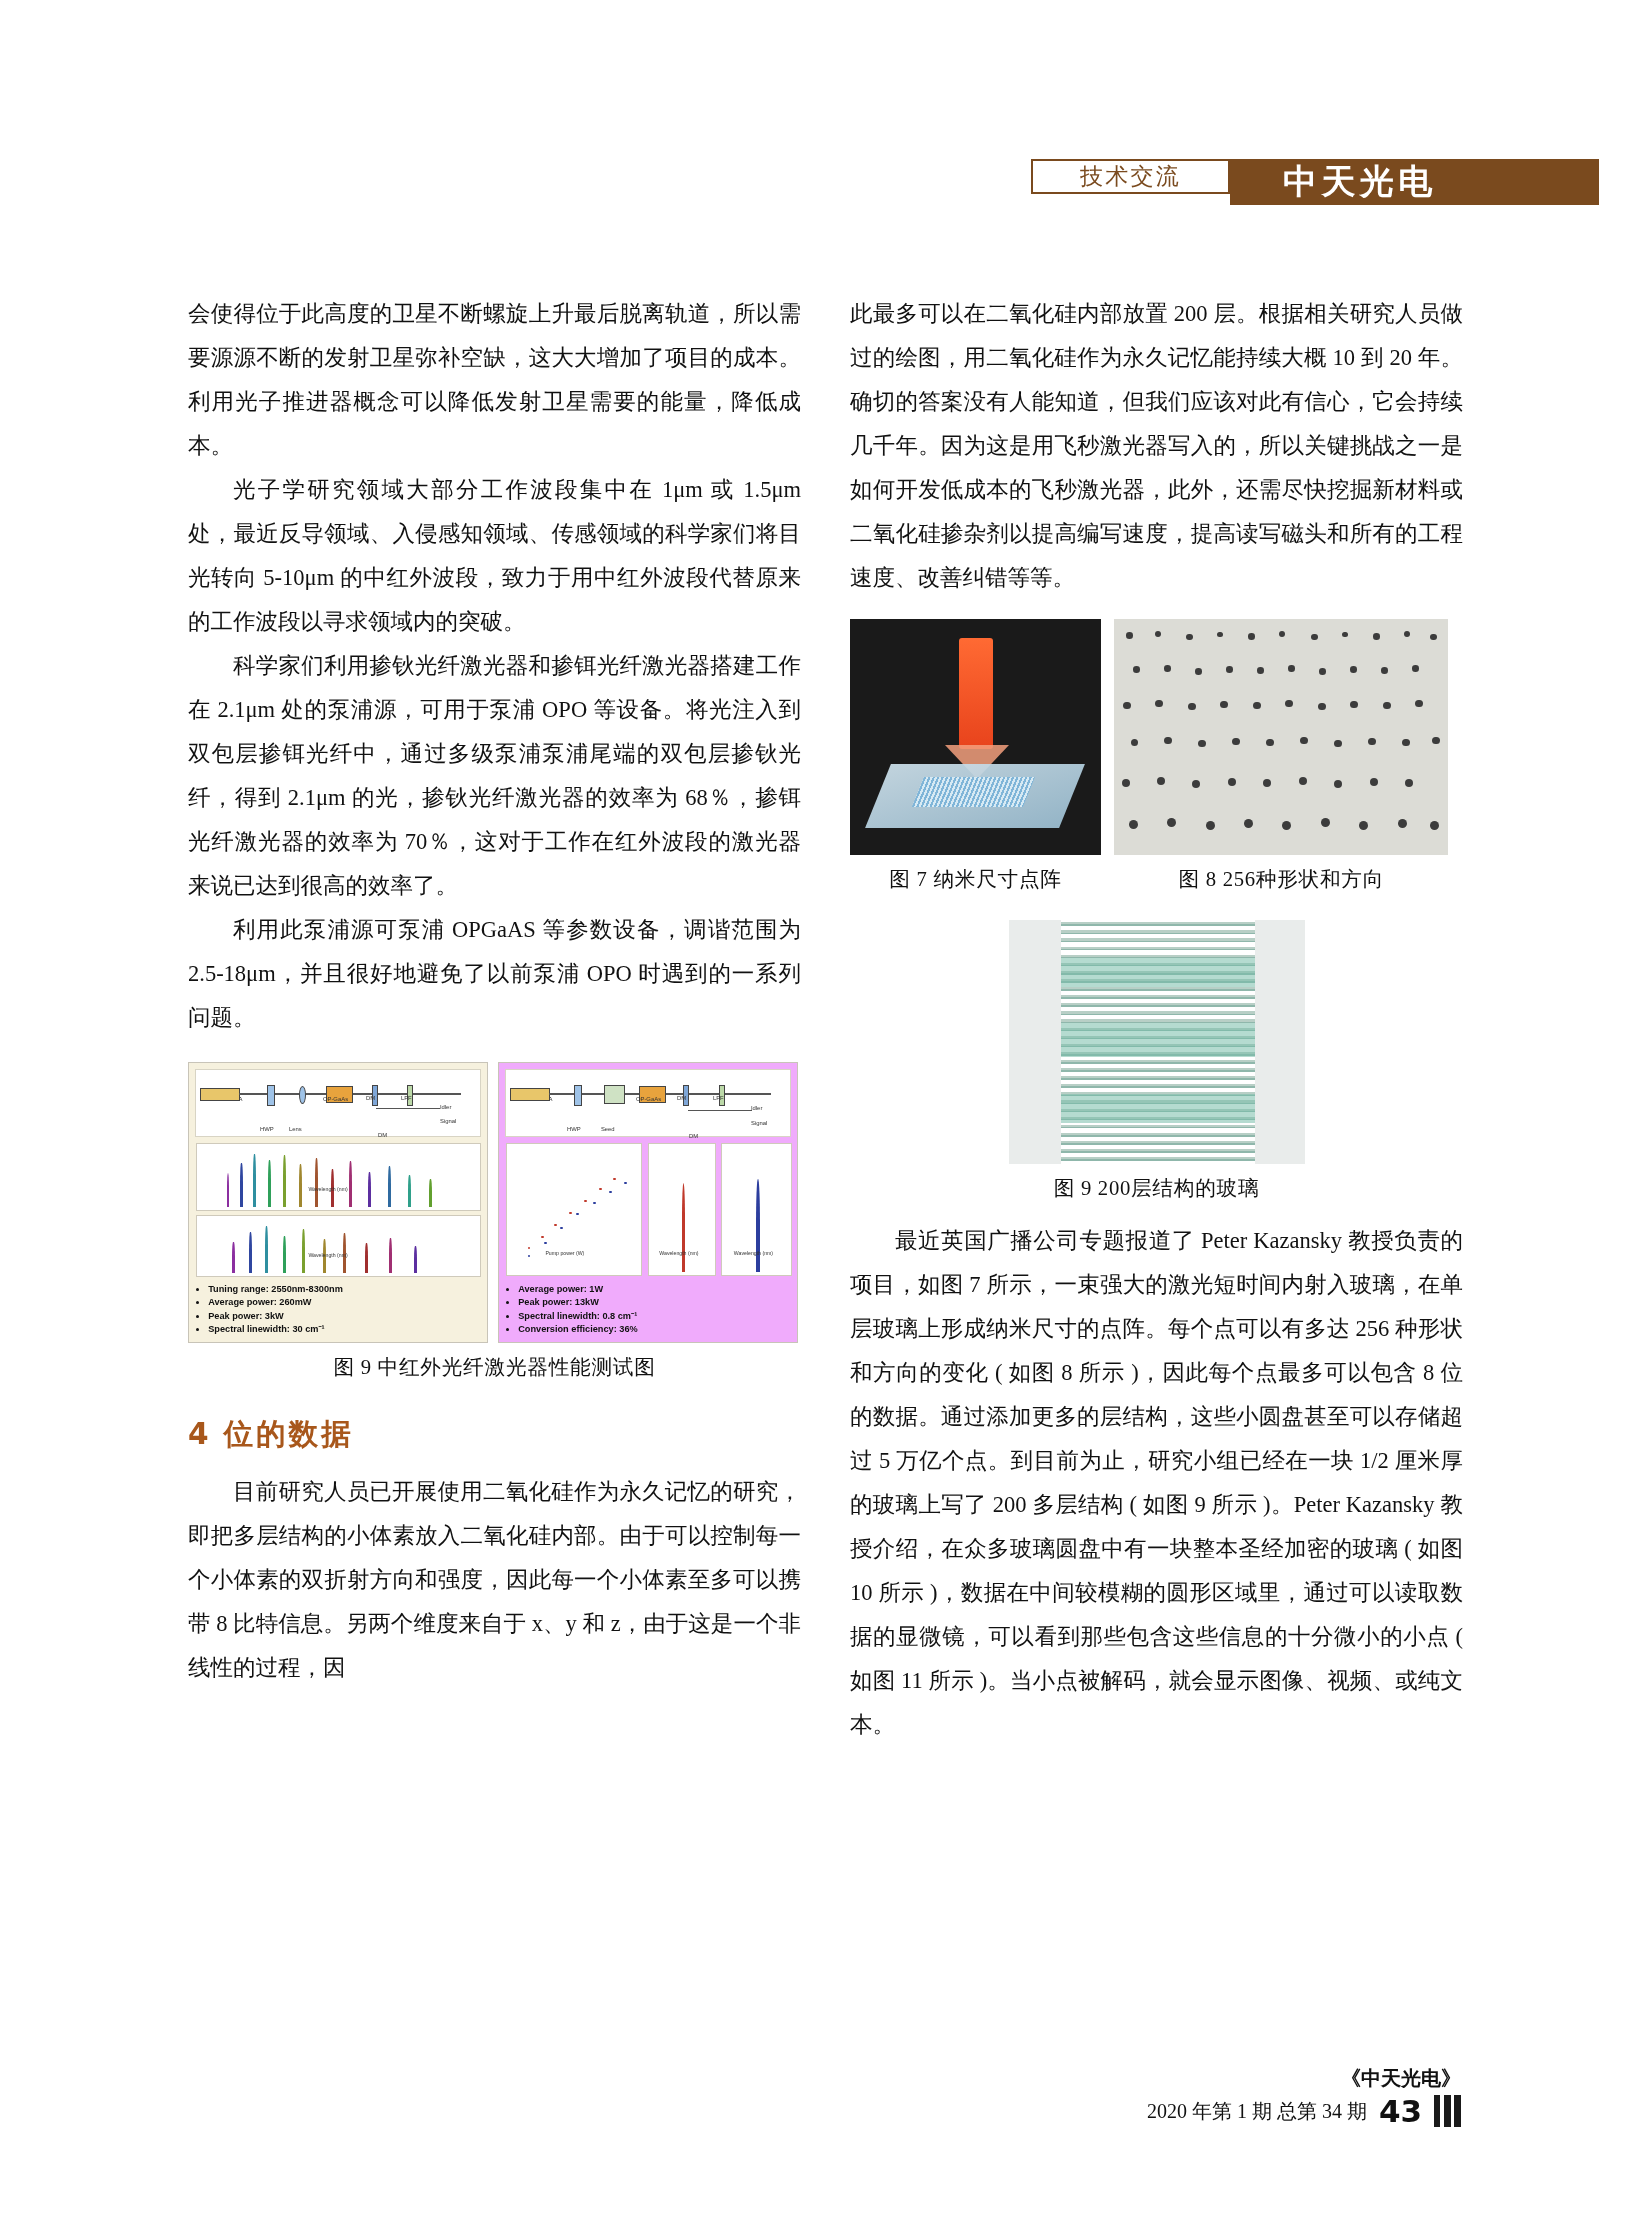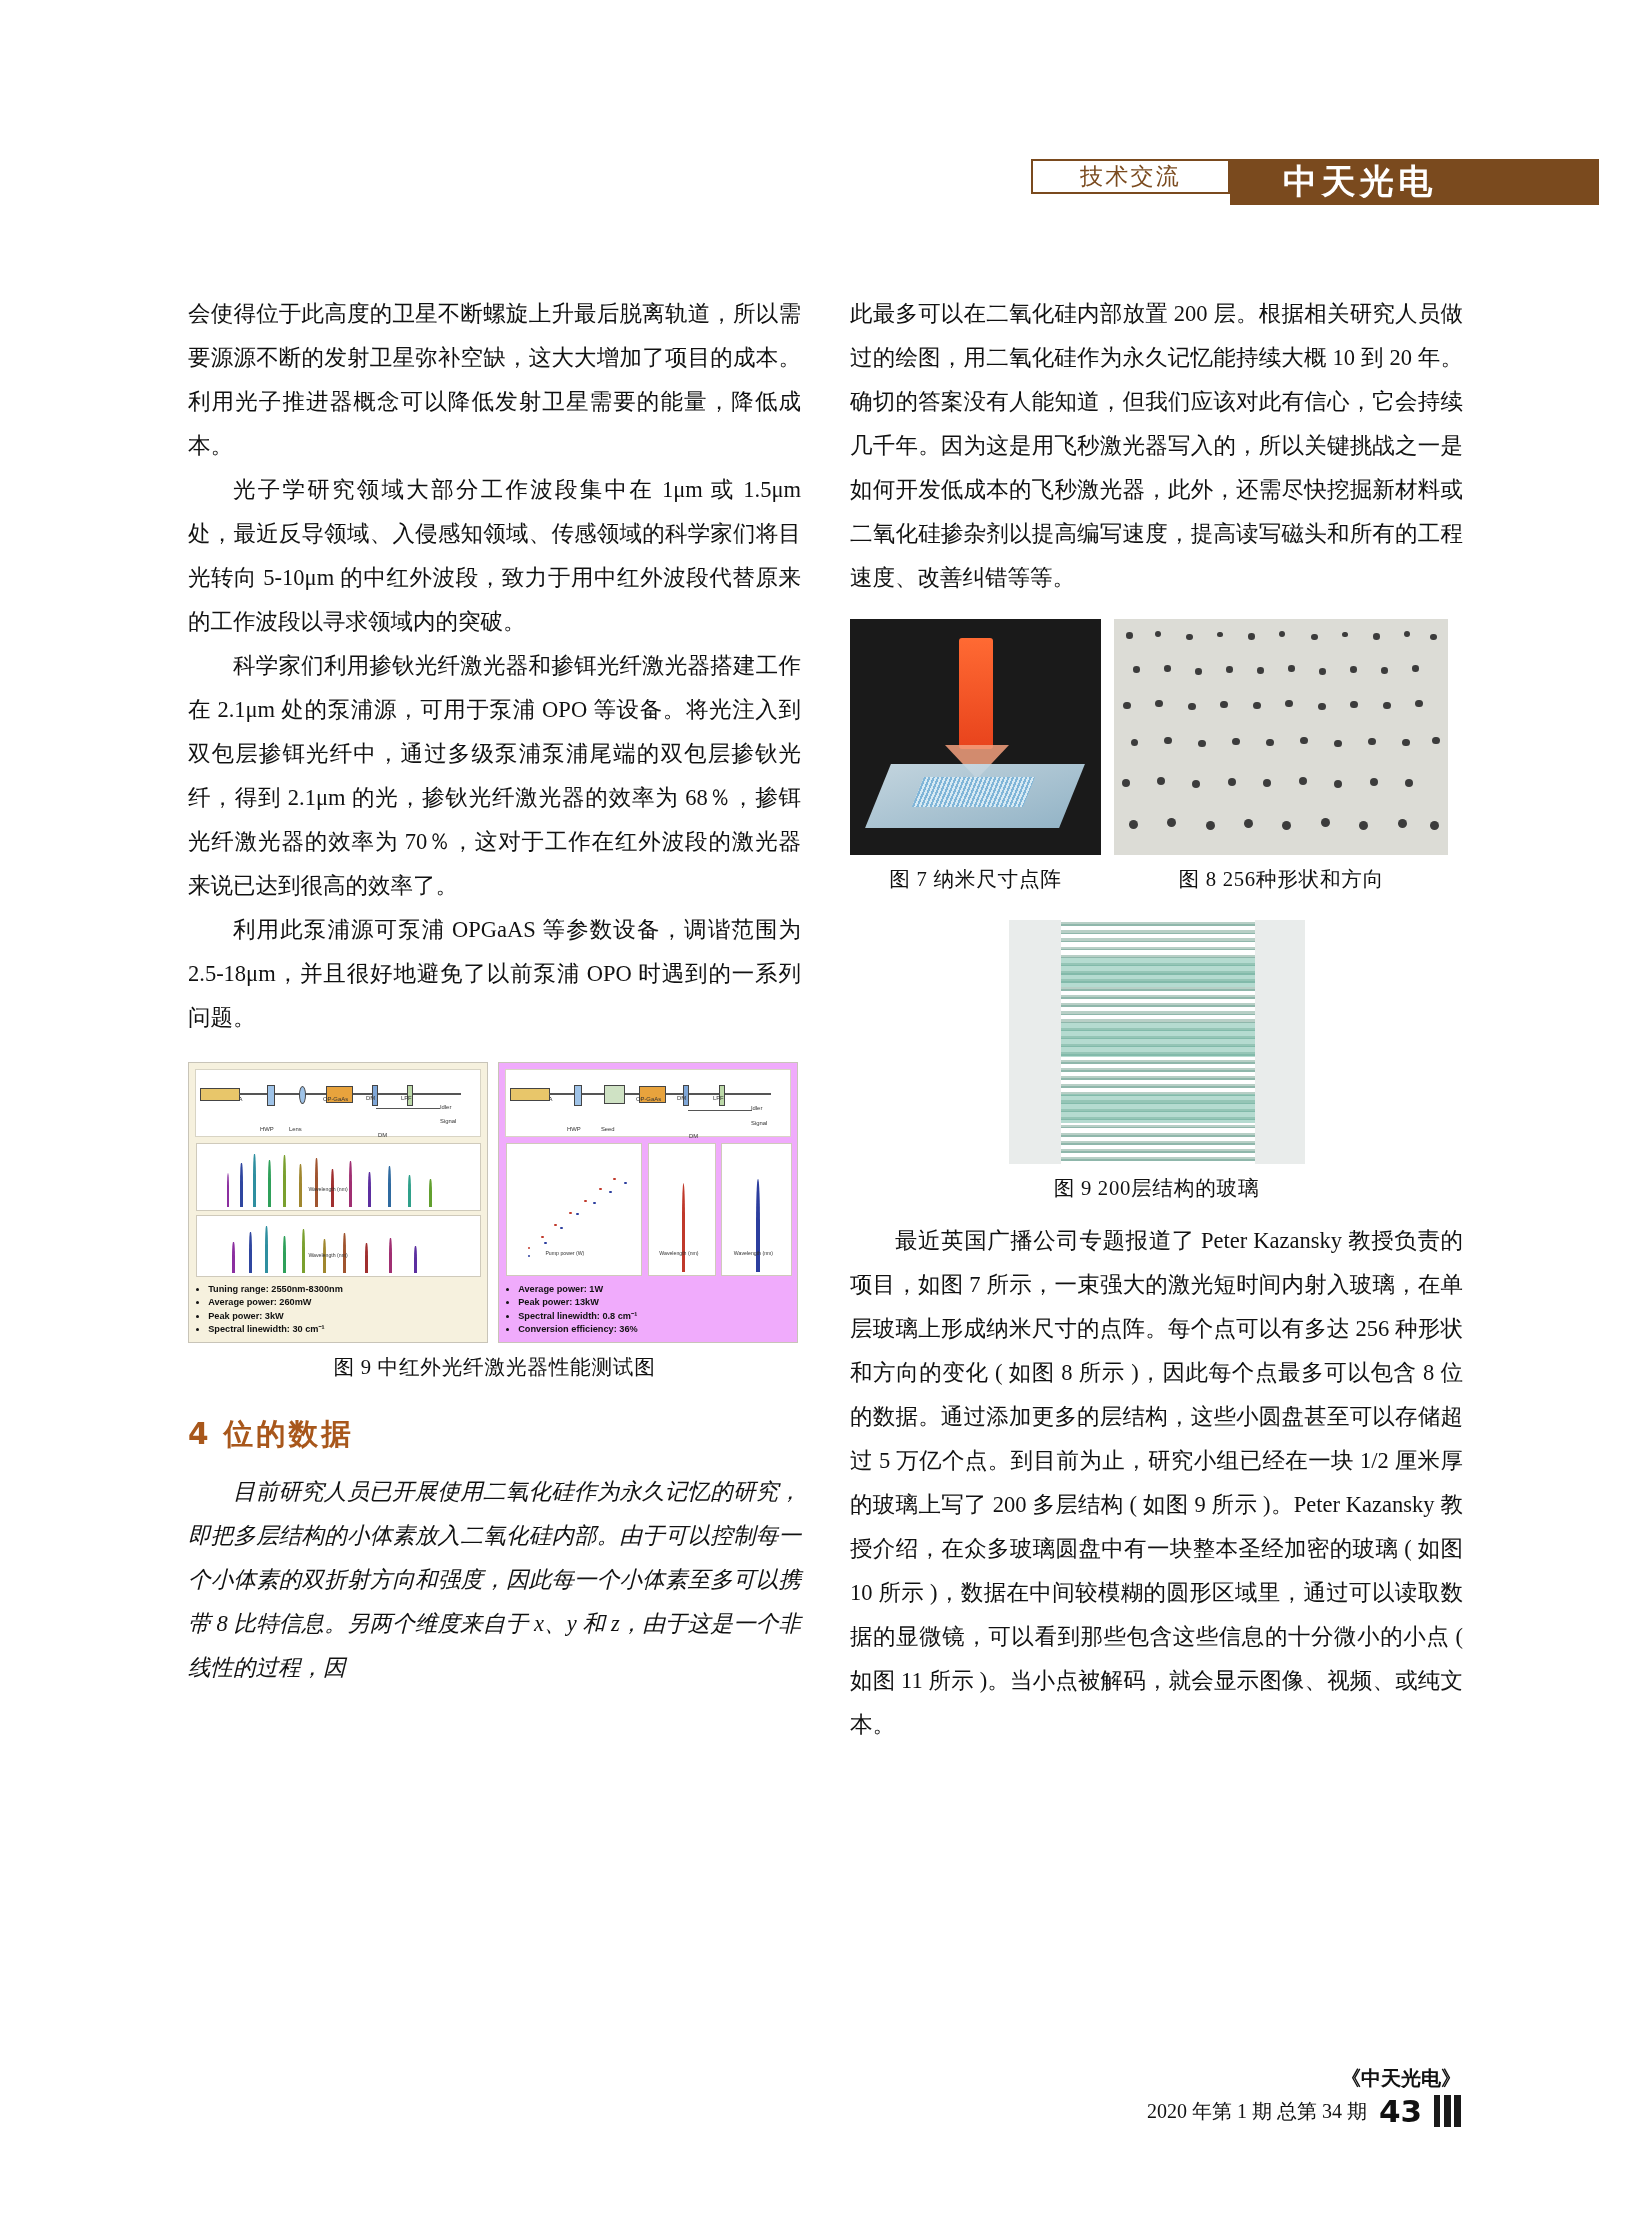--- a/index.html
+++ b/index.html
@@ -443,21 +443,21 @@
         </div>
       </div>
     </div>
 
     <div class="fig-caption">图 9 中红外光纤激光器性能测试图</div>
 
     <div class="sec-head">
       <span class="num">4</span><span>位的数据</span>
     </div>
 
-    <p class="indent" style="margin-top:13.3px;font-style:italic;">目前研究人员已开展使用二氧化硅作为永久记忆的研究，即把多层结构的小体素放入二氧化硅内部。由于可以控制每一个小体素的双折射方向和强度，因此每一个小体素至多可以携带 8 比特信息。另两个维度来自于 x、y 和 z，由于这是一个非线性的过程，因</p>
+    <p class="indent" style="margin-top:13.3px;">目前研究人员已开展使用二氧化硅作为永久记忆的研究，即把多层结构的小体素放入二氧化硅内部。由于可以控制每一个小体素的双折射方向和强度，因此每一个小体素至多可以携带 8 比特信息。另两个维度来自于 x、y 和 z，由于这是一个非线性的过程，因</p>
   </div>
 
   <div class="col col-right">
     <p>此最多可以在二氧化硅内部放置 200 层。根据相关研究人员做过的绘图，用二氧化硅作为永久记忆能持续大概 10 到 20 年。确切的答案没有人能知道，但我们应该对此有信心，它会持续几千年。因为这是用飞秒激光器写入的，所以关键挑战之一是如何开发低成本的飞秒激光器，此外，还需尽快挖掘新材料或二氧化硅掺杂剂以提高编写速度，提高读写磁头和所有的工程速度、改善纠错等等。</p>
 
     <div class="fig78-wrap">
       <div class="fig7">
         <div class="beam"></div>
         <div class="cone"></div>
         <div class="slab"></div>

